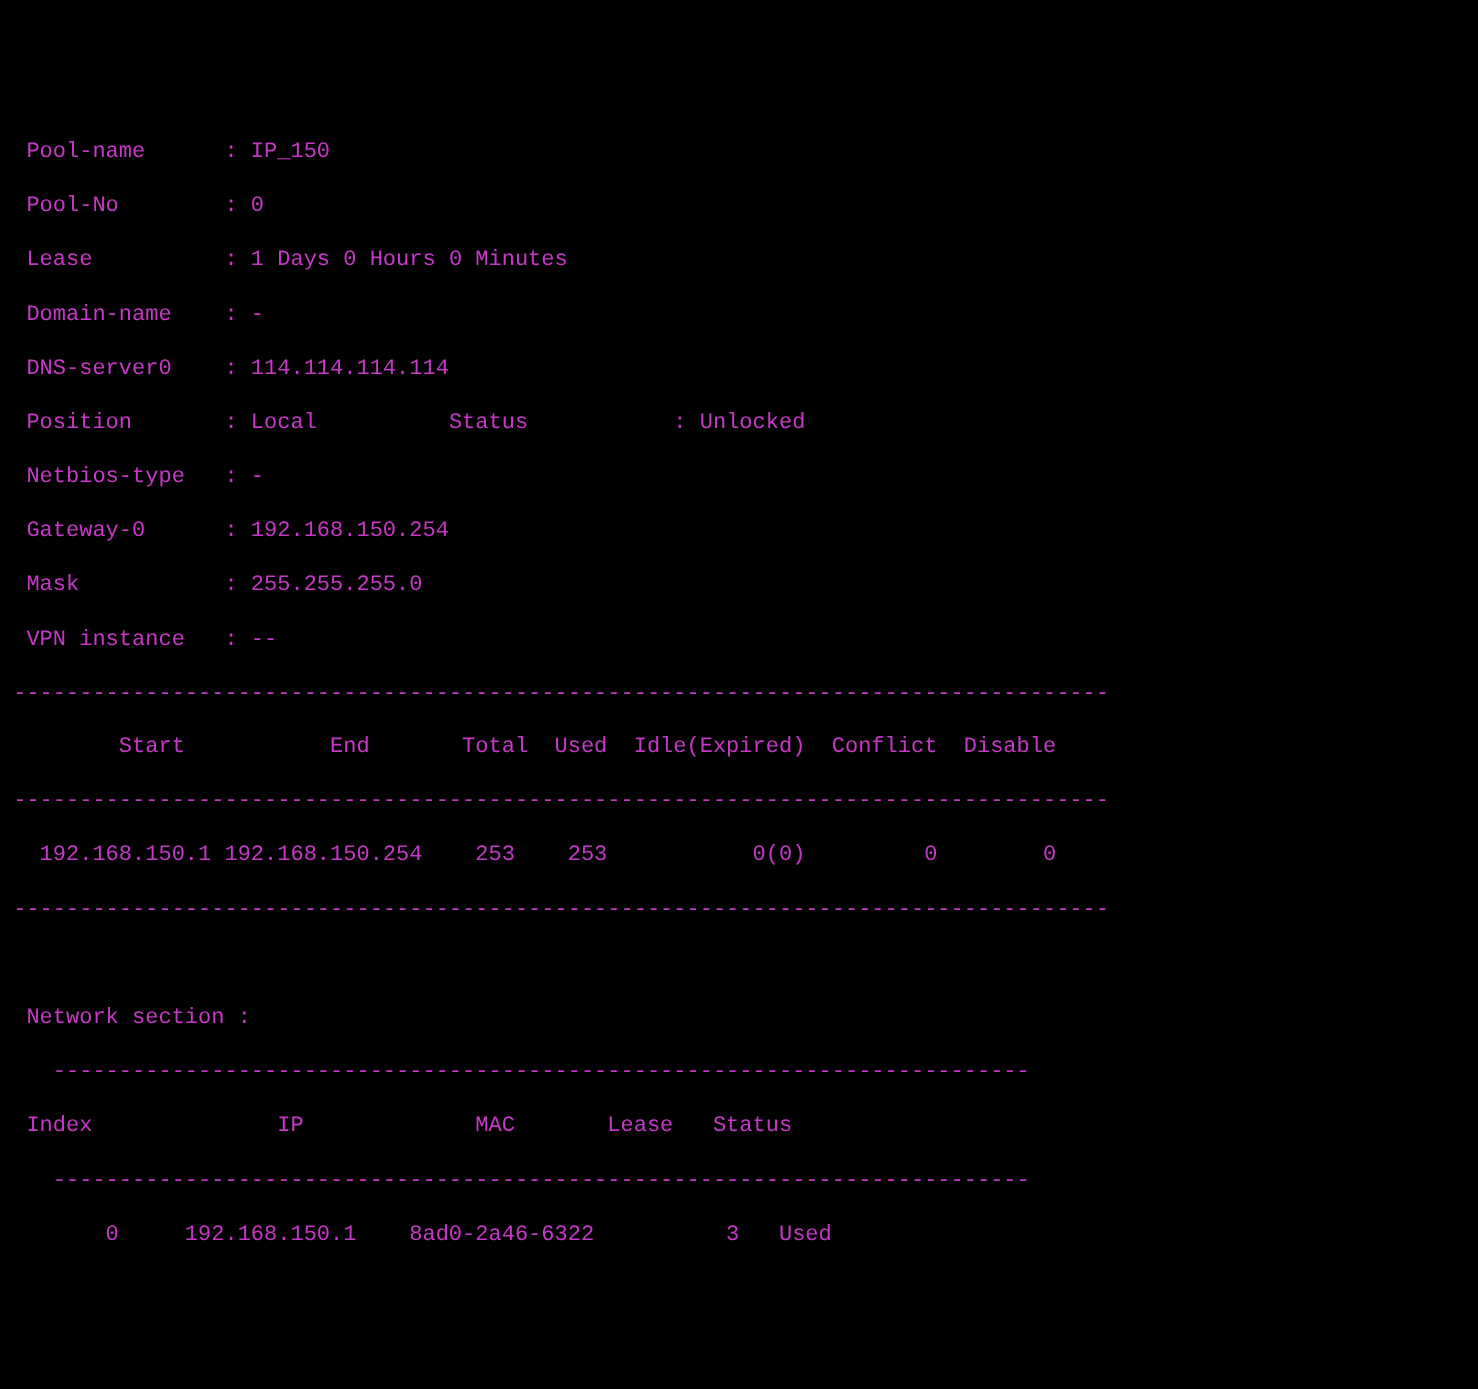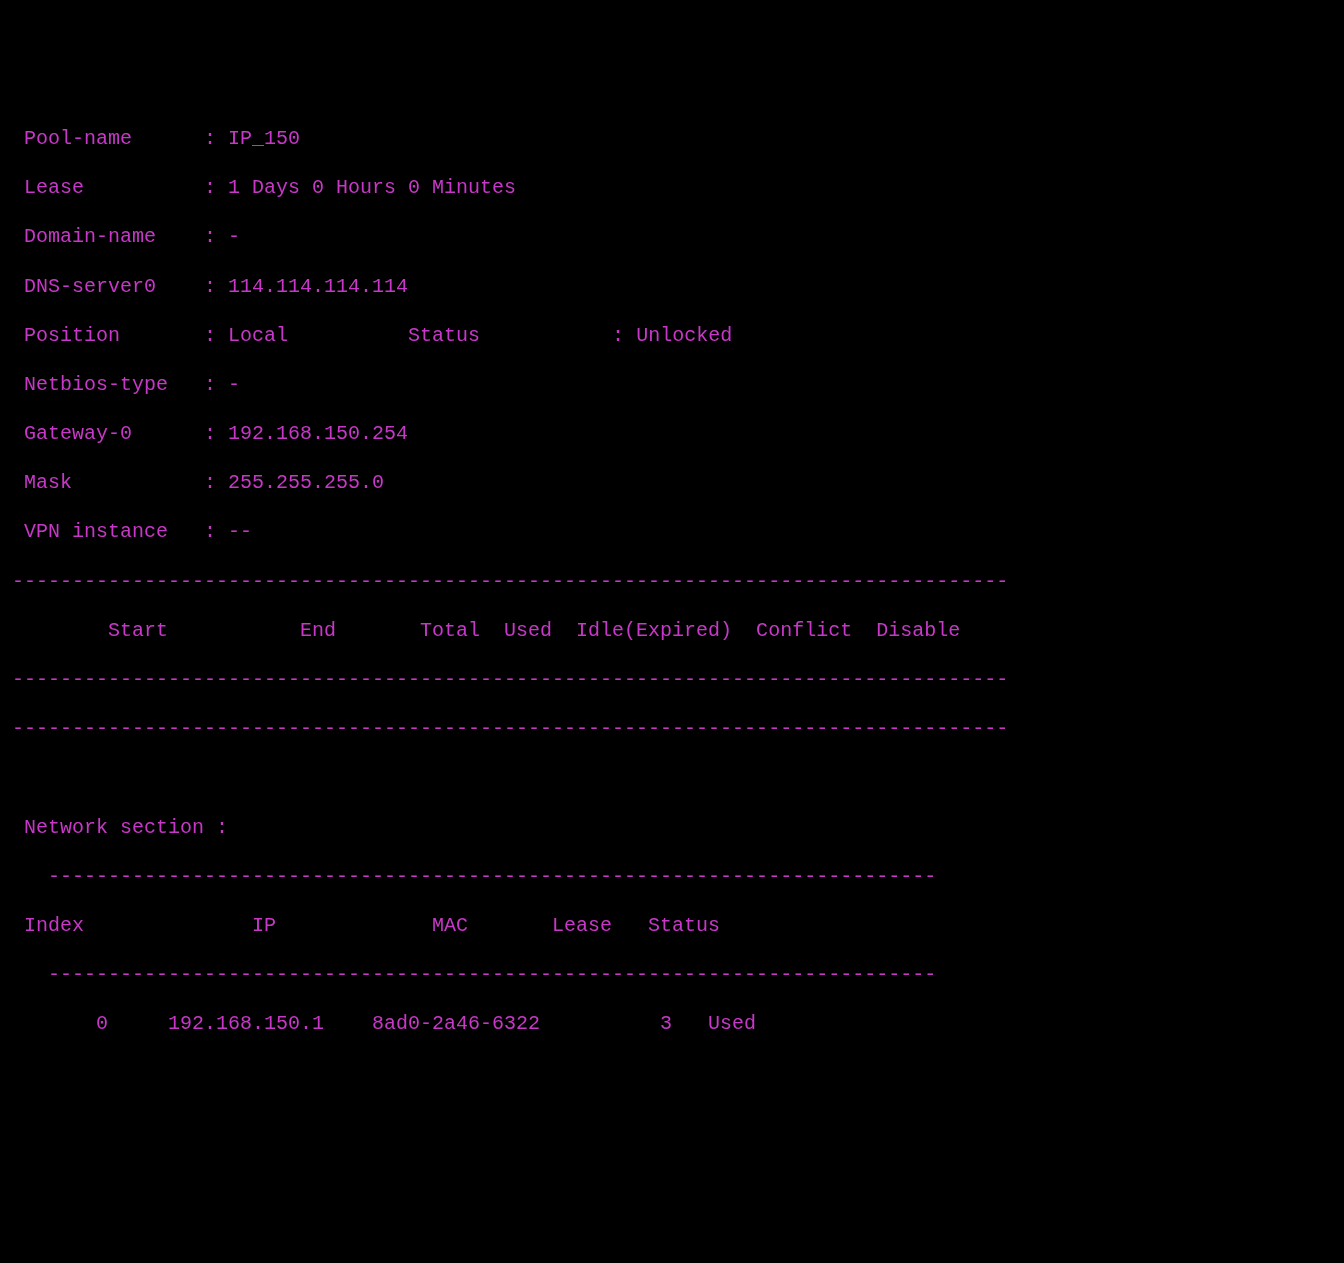--- a/index.html
+++ b/index.html
@@ -26,31 +26,33 @@
       letter-spacing: 0;
     }
   </style>
 </head>
 <body>
 
 
 
 <div class="terminal">
 <div><span>  Pool-name      : </span><span>IP_150</span></div>
+<div><span>  Pool-No        : </span><span>0</span></div>
 <div><span>  Lease          : </span><span>1 Days 0 Hours 0 Minutes</span></div>
 <div><span>  Domain-name    : </span><span>-</span></div>
 <div><span>  DNS-server0    : </span><span>114.114.114.114</span></div>
 <div><span>  Position       : </span><span>Local          </span><span>Status           : </span><span>Unlocked</span></div>
 <div><span>  Netbios-type   : </span><span>-</span></div>
 <div><span>  Gateway-0      : </span><span>192.168.150.254</span></div>
 <div><span>  Mask           : </span><span>255.255.255.0</span></div>
 <div><span>  VPN instance   : </span><span>--</span></div>
 <div class="divider-line"> -----------------------------------------------------------------------------------</div>
 <div>         Start           End       Total  Used  Idle(Expired)  Conflict  Disable</div>
 <div class="divider-line"> -----------------------------------------------------------------------------------</div>
+<div>   192.168.150.1 192.168.150.254    253    253           0(0)         0        0</div>
 <div class="divider-line"> -----------------------------------------------------------------------------------</div>
 <div> </div>
 <div>  Network section : </div>
 <div class="divider-line">    --------------------------------------------------------------------------</div>
 <div>  Index              IP             MAC       Lease   Status  </div>
 <div class="divider-line">    --------------------------------------------------------------------------</div>
 <div id="network-rows"><div>        0     192.168.150.1    8ad0-2a46-6322          3   Used       </div></div>
 </div>
 
 

